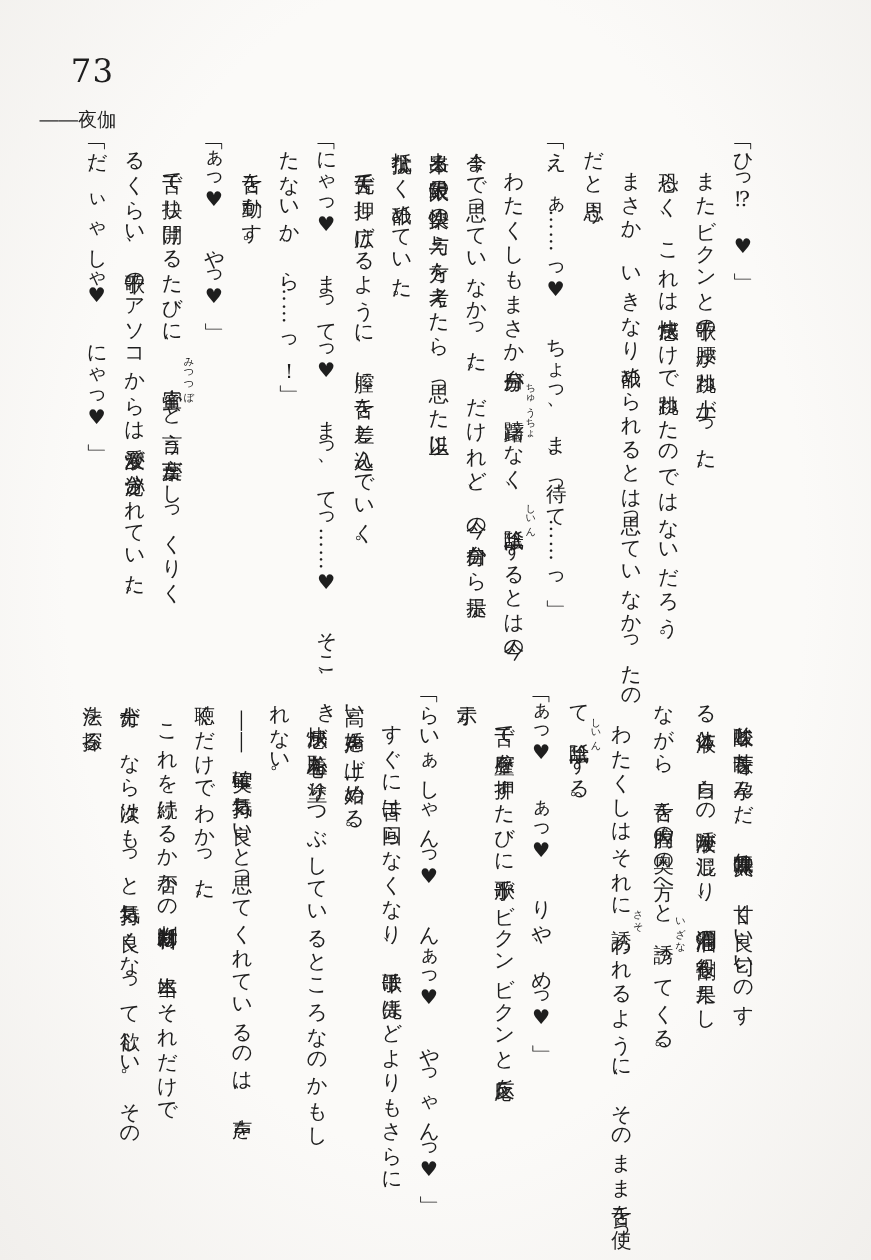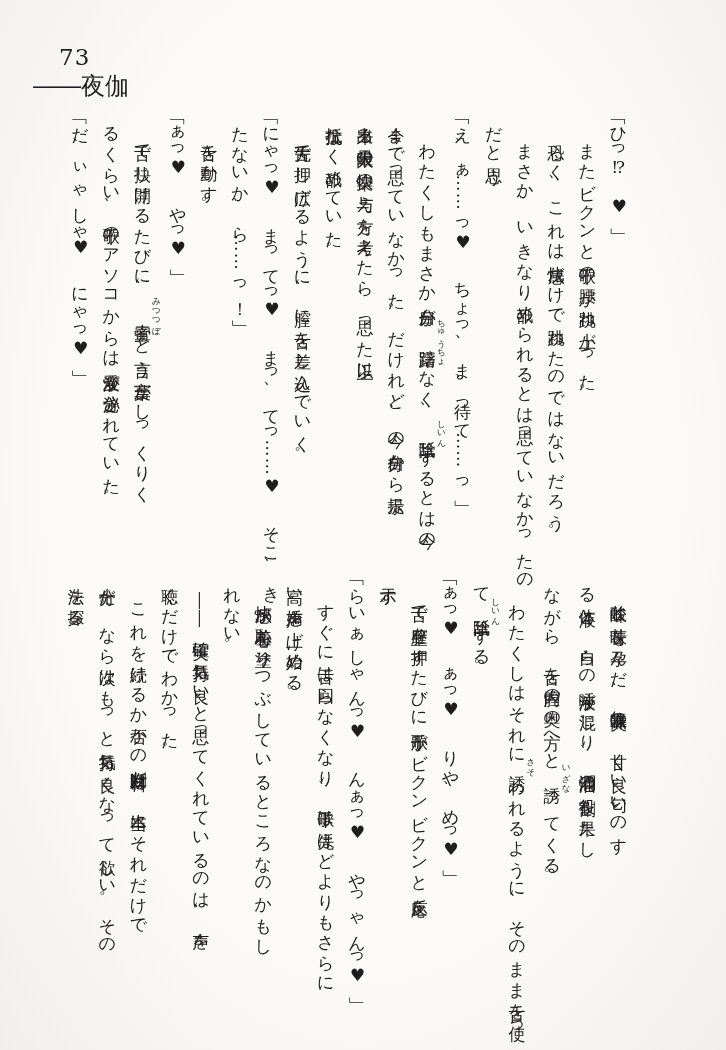--- a/index.html
+++ b/index.html
@@ -15,28 +15,28 @@
     height: 1050px;
     overflow: hidden;
     background: radial-gradient(ellipse at 50% 45%, #fbfaf8 60%, #f1efec 100%);
     color: #1e1e1e;
     font-family: "DejaVu Serif", "Liberation Serif", serif;
   }
   .page-number {
     position: absolute;
     left: 59px;
     top: 44px;
-    font-size: 23px;
+    font-size: 27px;
     letter-spacing: 1px;
   }
   .running-title {
     position: absolute;
     left: 33px;
-    top: 70px;
-    font-size: 24px;
+    top: 90px;
+    font-size: 16px;
     text-align: center;
   }
   .tier {
     position: absolute;
     right: 92px;
     writing-mode: vertical-rl;
     text-orientation: mixed;
     font-size: 17px;
     letter-spacing: 1.1px;
     overflow: visible;

